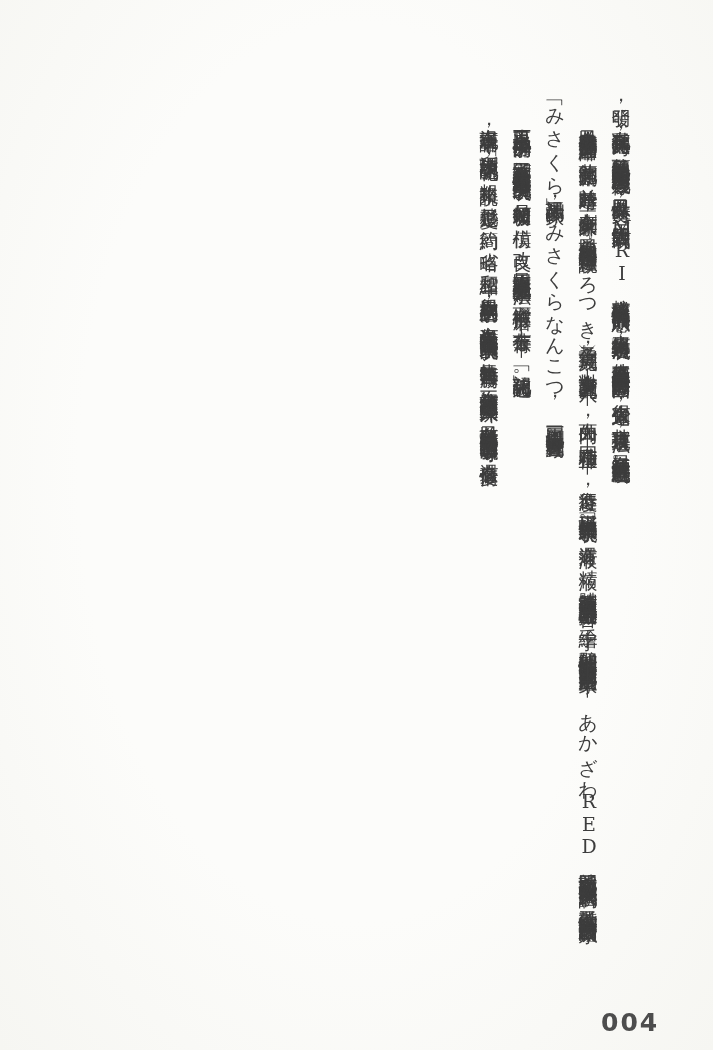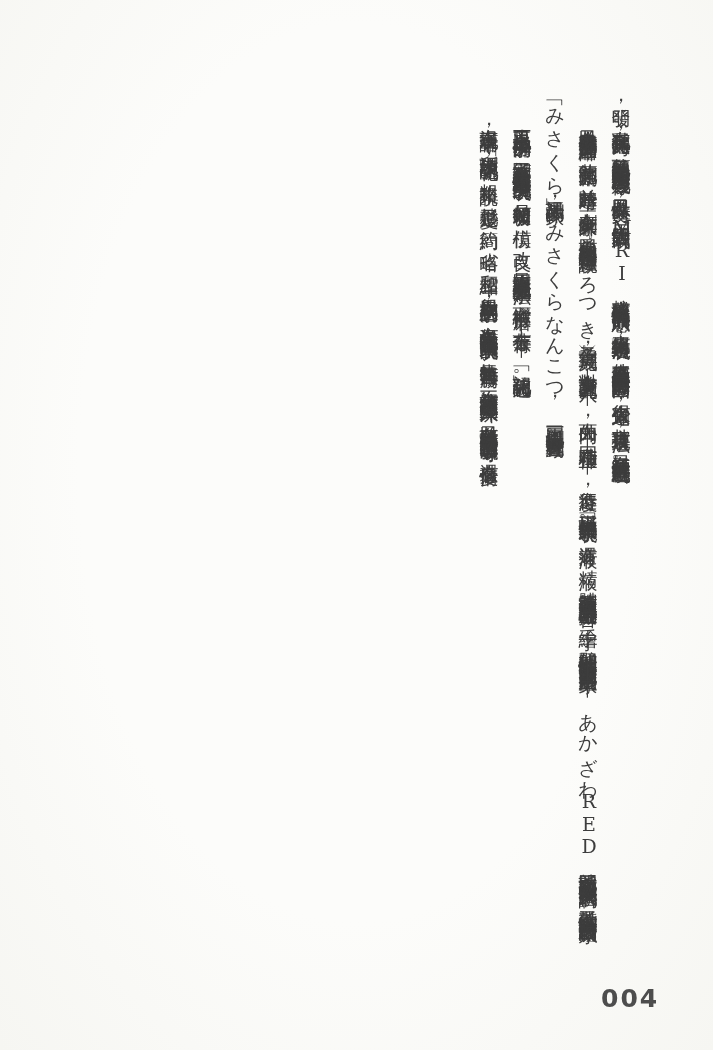--- a/index.html
+++ b/index.html
@@ -38,21 +38,21 @@
   .para.indent {
     text-indent: 20px; 
   }
   
   .up {
     text-orientation: upright;
   }
   .page-number {
     position: absolute;
     left: 601px;
-    top: 984px;
+    top: 1008px;
     font-family: "DejaVu Sans", "Liberation Sans", sans-serif;
     font-weight: 700;
     font-size: 25px;
     letter-spacing: 2px;
     color: #4d4d4d;
   }
 </style>
 </head>
 <body>
 

